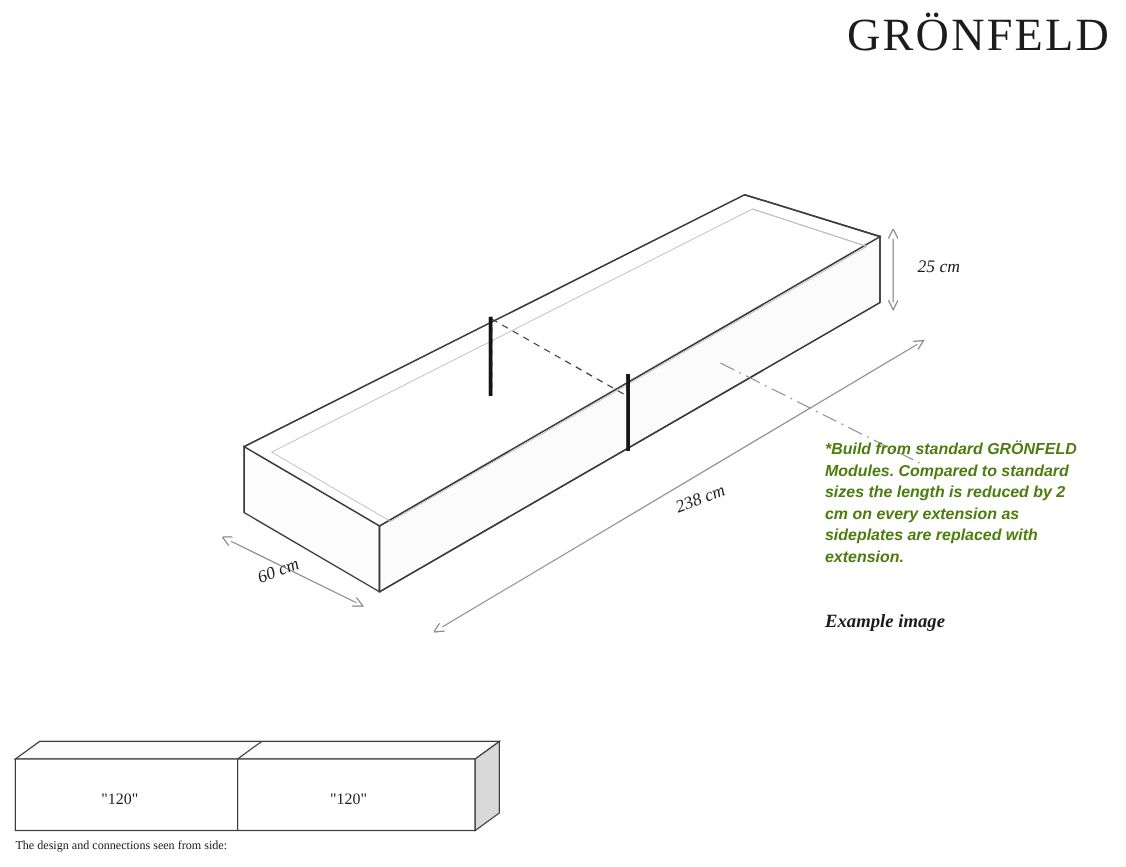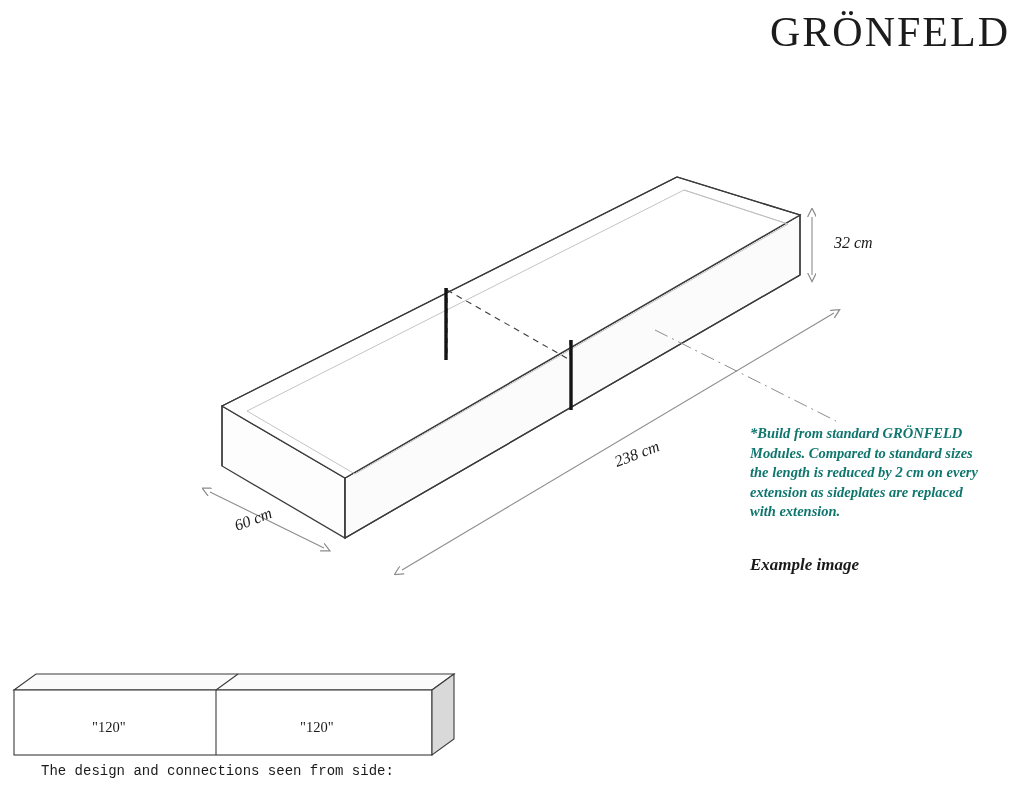--- a/index.html
+++ b/index.html
@@ -32,28 +32,28 @@
     white-space: nowrap;
     text-align: center;
   }
   .svg-layer {
     position: absolute;
     left: 0; top: 0;
   }
   .note {
     position: absolute;
     left: 750px;
-    top: 424px;
+    top: 400px;
     width: 240px;
-    font-family: Liberation Serif, serif;
+    font-family: Liberation Sans, sans-serif;
     font-style: italic;
     font-weight: bold;
     font-size: 14.5px;
     line-height: 19.5px;
-    color: #0f766e;
+    color: #4d7c0f;
   }
   .note-example {
     position: absolute;
     left: 750px;
     top: 555px;
     font-family: "Liberation Serif", serif;
     font-style: italic;
     font-weight: bold;
     font-size: 17px;
     color: #1a1a1a;
@@ -82,24 +82,23 @@
     font-family: "Liberation Serif", serif;
     font-size: 14.5px;
     color: #1a1a1a;
   }
   #module-label-1 { left: 92px; top: 719px; }
   #module-label-2 { left: 300px; top: 719px; }
   .caption {
     position: absolute;
     left: 14px;
     top: 763px;
-    font-family: Liberation Mono, monospace;
-    font-size: 14px;
+    font-family: Liberation Serif, serif;
+    font-size: 11px;
     color: #1a1a1a;
-    margin-left: 27px;
   }
 </style>
 </head>
 <body>
 
 <div id="page">
 
   <div class="brand">GRÖNFELD</div>
 
   <svg class="svg-layer" width="1024" height="788" viewBox="0 0 1024 788">
@@ -168,21 +167,21 @@
 
       <rect x="14" y="690" width="418" height="65" fill="#ffffff" stroke="#3b3b3b" stroke-width="1.1"></rect>
 
       <polygon points="432,690 454,674 454,739 432,755" fill="#d9d9d9" stroke="#3b3b3b" stroke-width="1.1"></polygon>
 
       <line x1="216" y1="690" x2="216" y2="755" stroke="#3b3b3b" stroke-width="1.1"></line>
       <line x1="216" y1="690" x2="238" y2="674" stroke="#3b3b3b" stroke-width="1.1"></line>
     </g>
   </svg>
 
-  <div class="dim-label" id="dim-height">32 cm</div>
+  <div class="dim-label" id="dim-height">25 cm</div>
   <div class="dim-label" id="dim-length">238 cm</div>
   <div class="dim-label" id="dim-depth">60 cm</div>
 
   <div class="note">*Build from standard GRÖNFELD Modules. Compared to standard sizes the length is reduced by 2 cm on every extension as sideplates are replaced with extension.</div>
   <div class="note-example">Example image</div>
 
   <div class="module-label" id="module-label-1">"120"</div>
   <div class="module-label" id="module-label-2">"120"</div>
 
   <div class="caption">The design and connections seen from side:</div>

